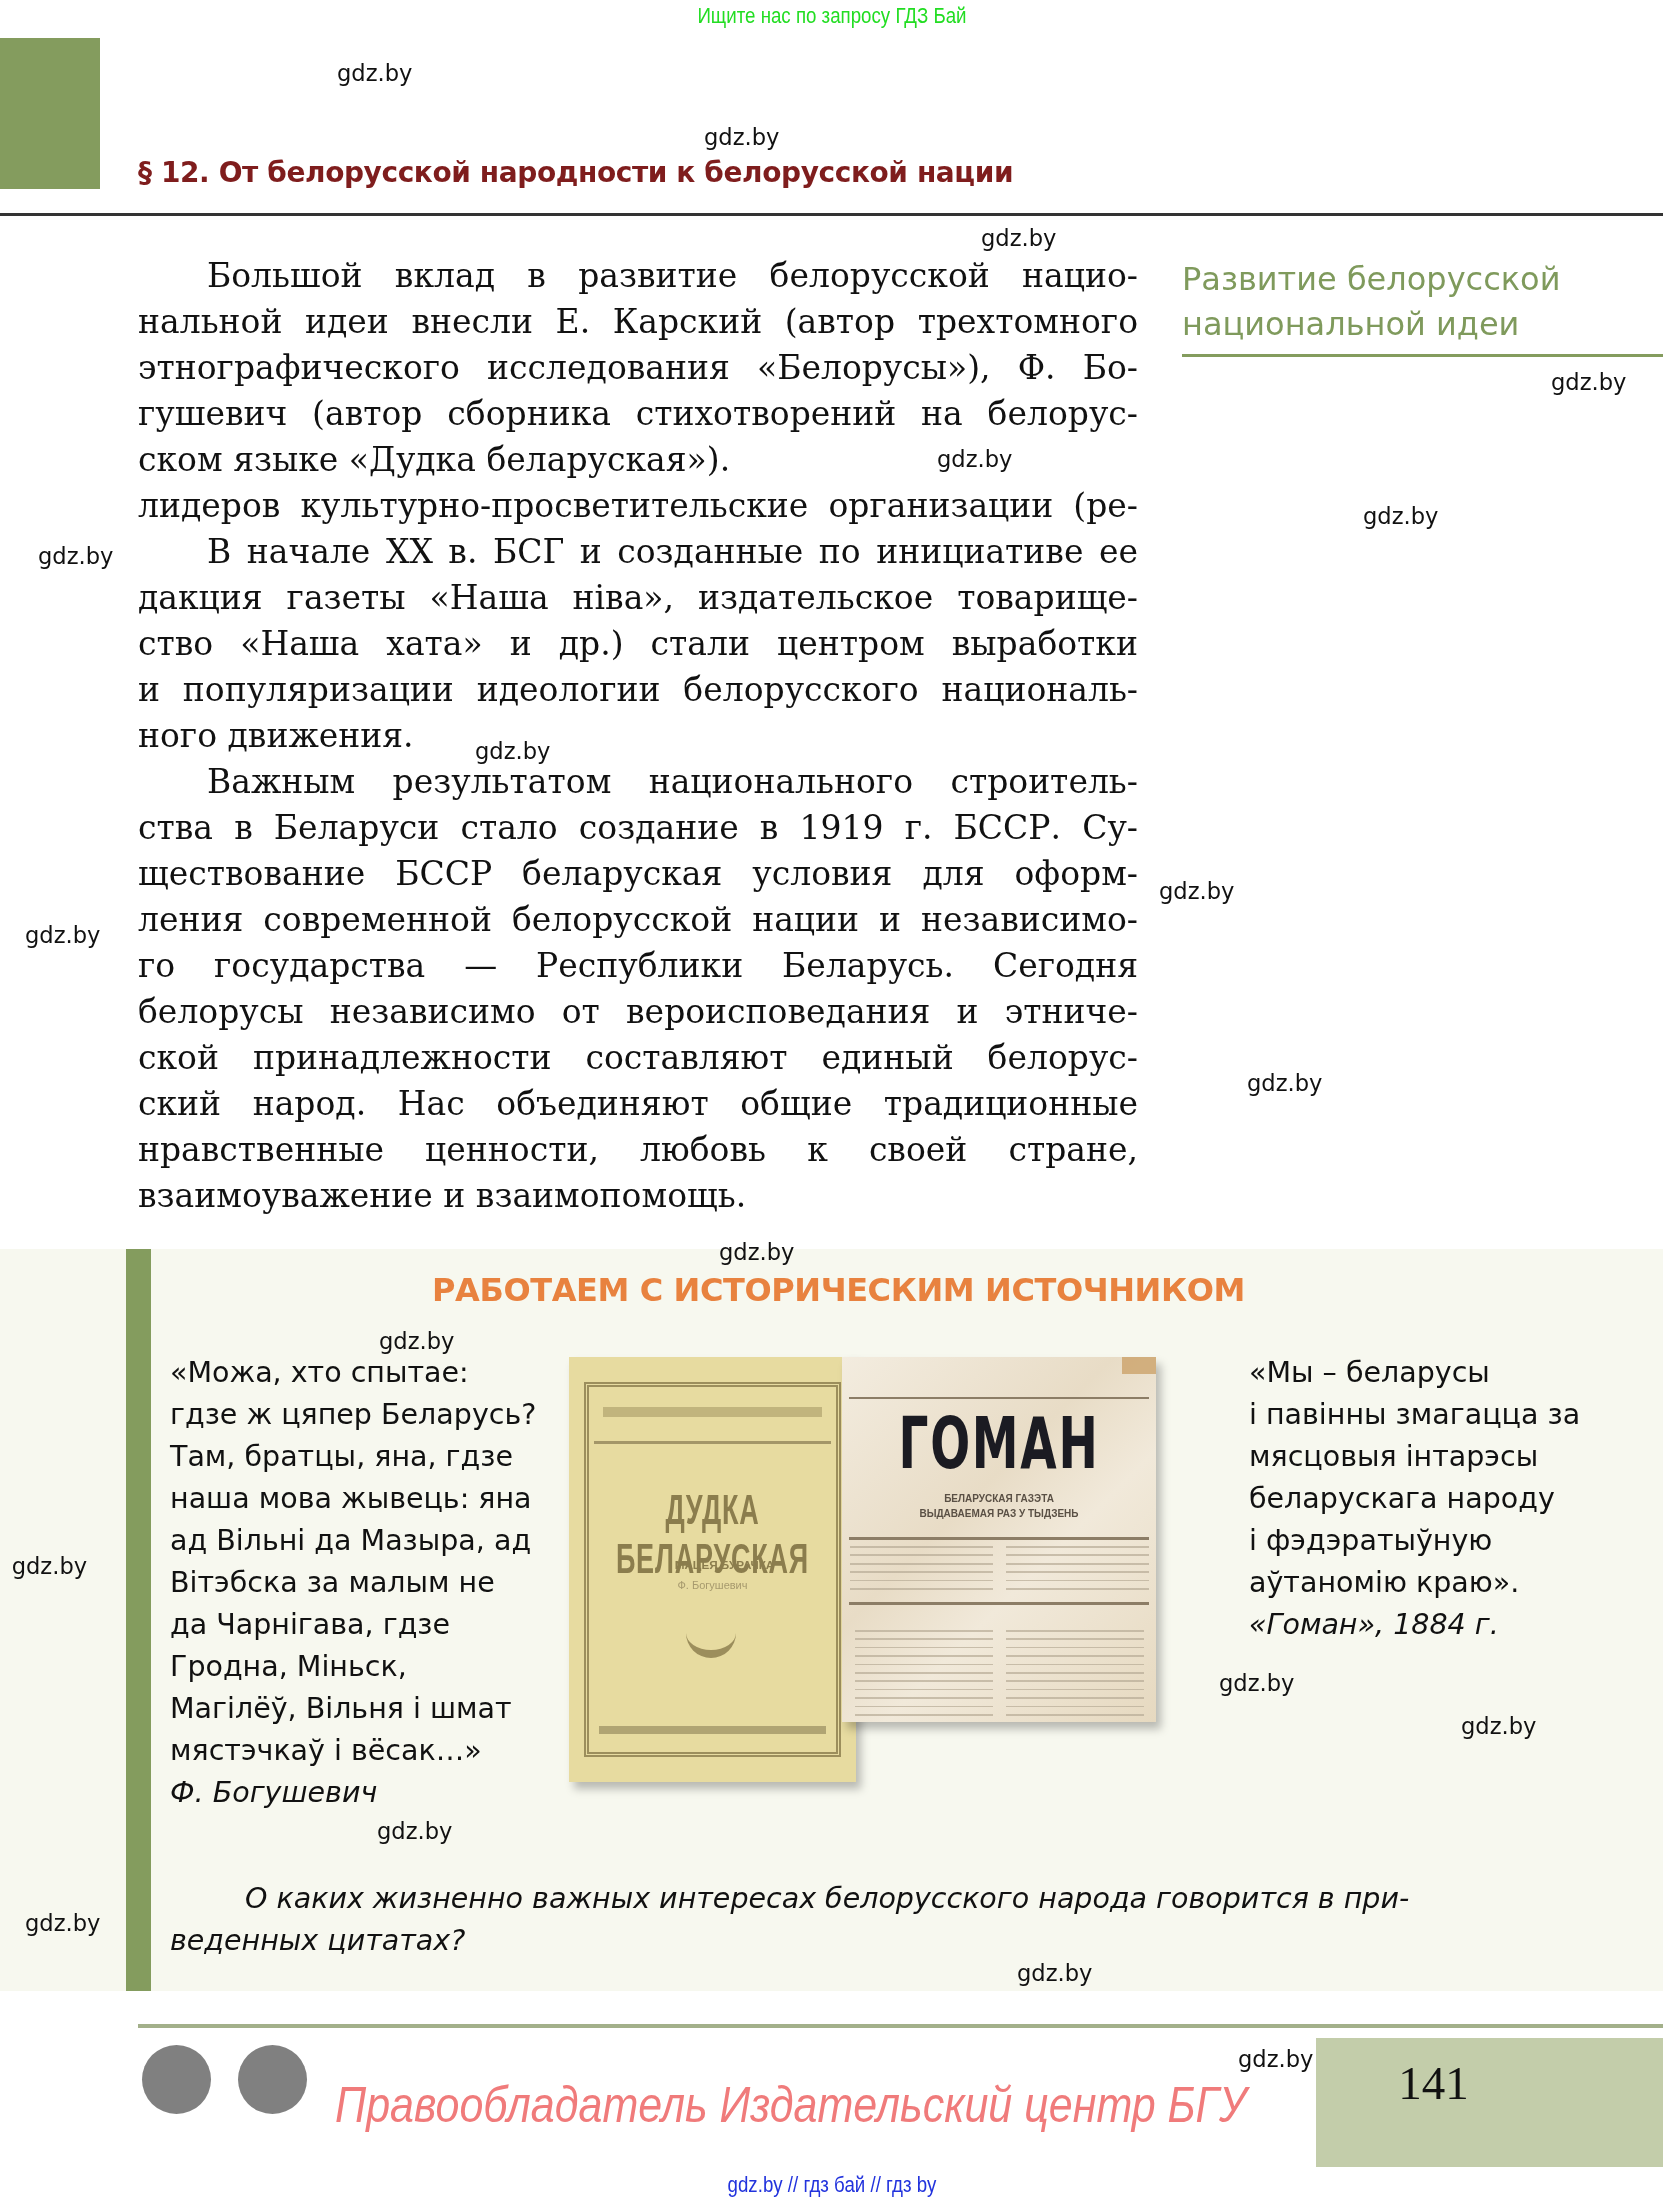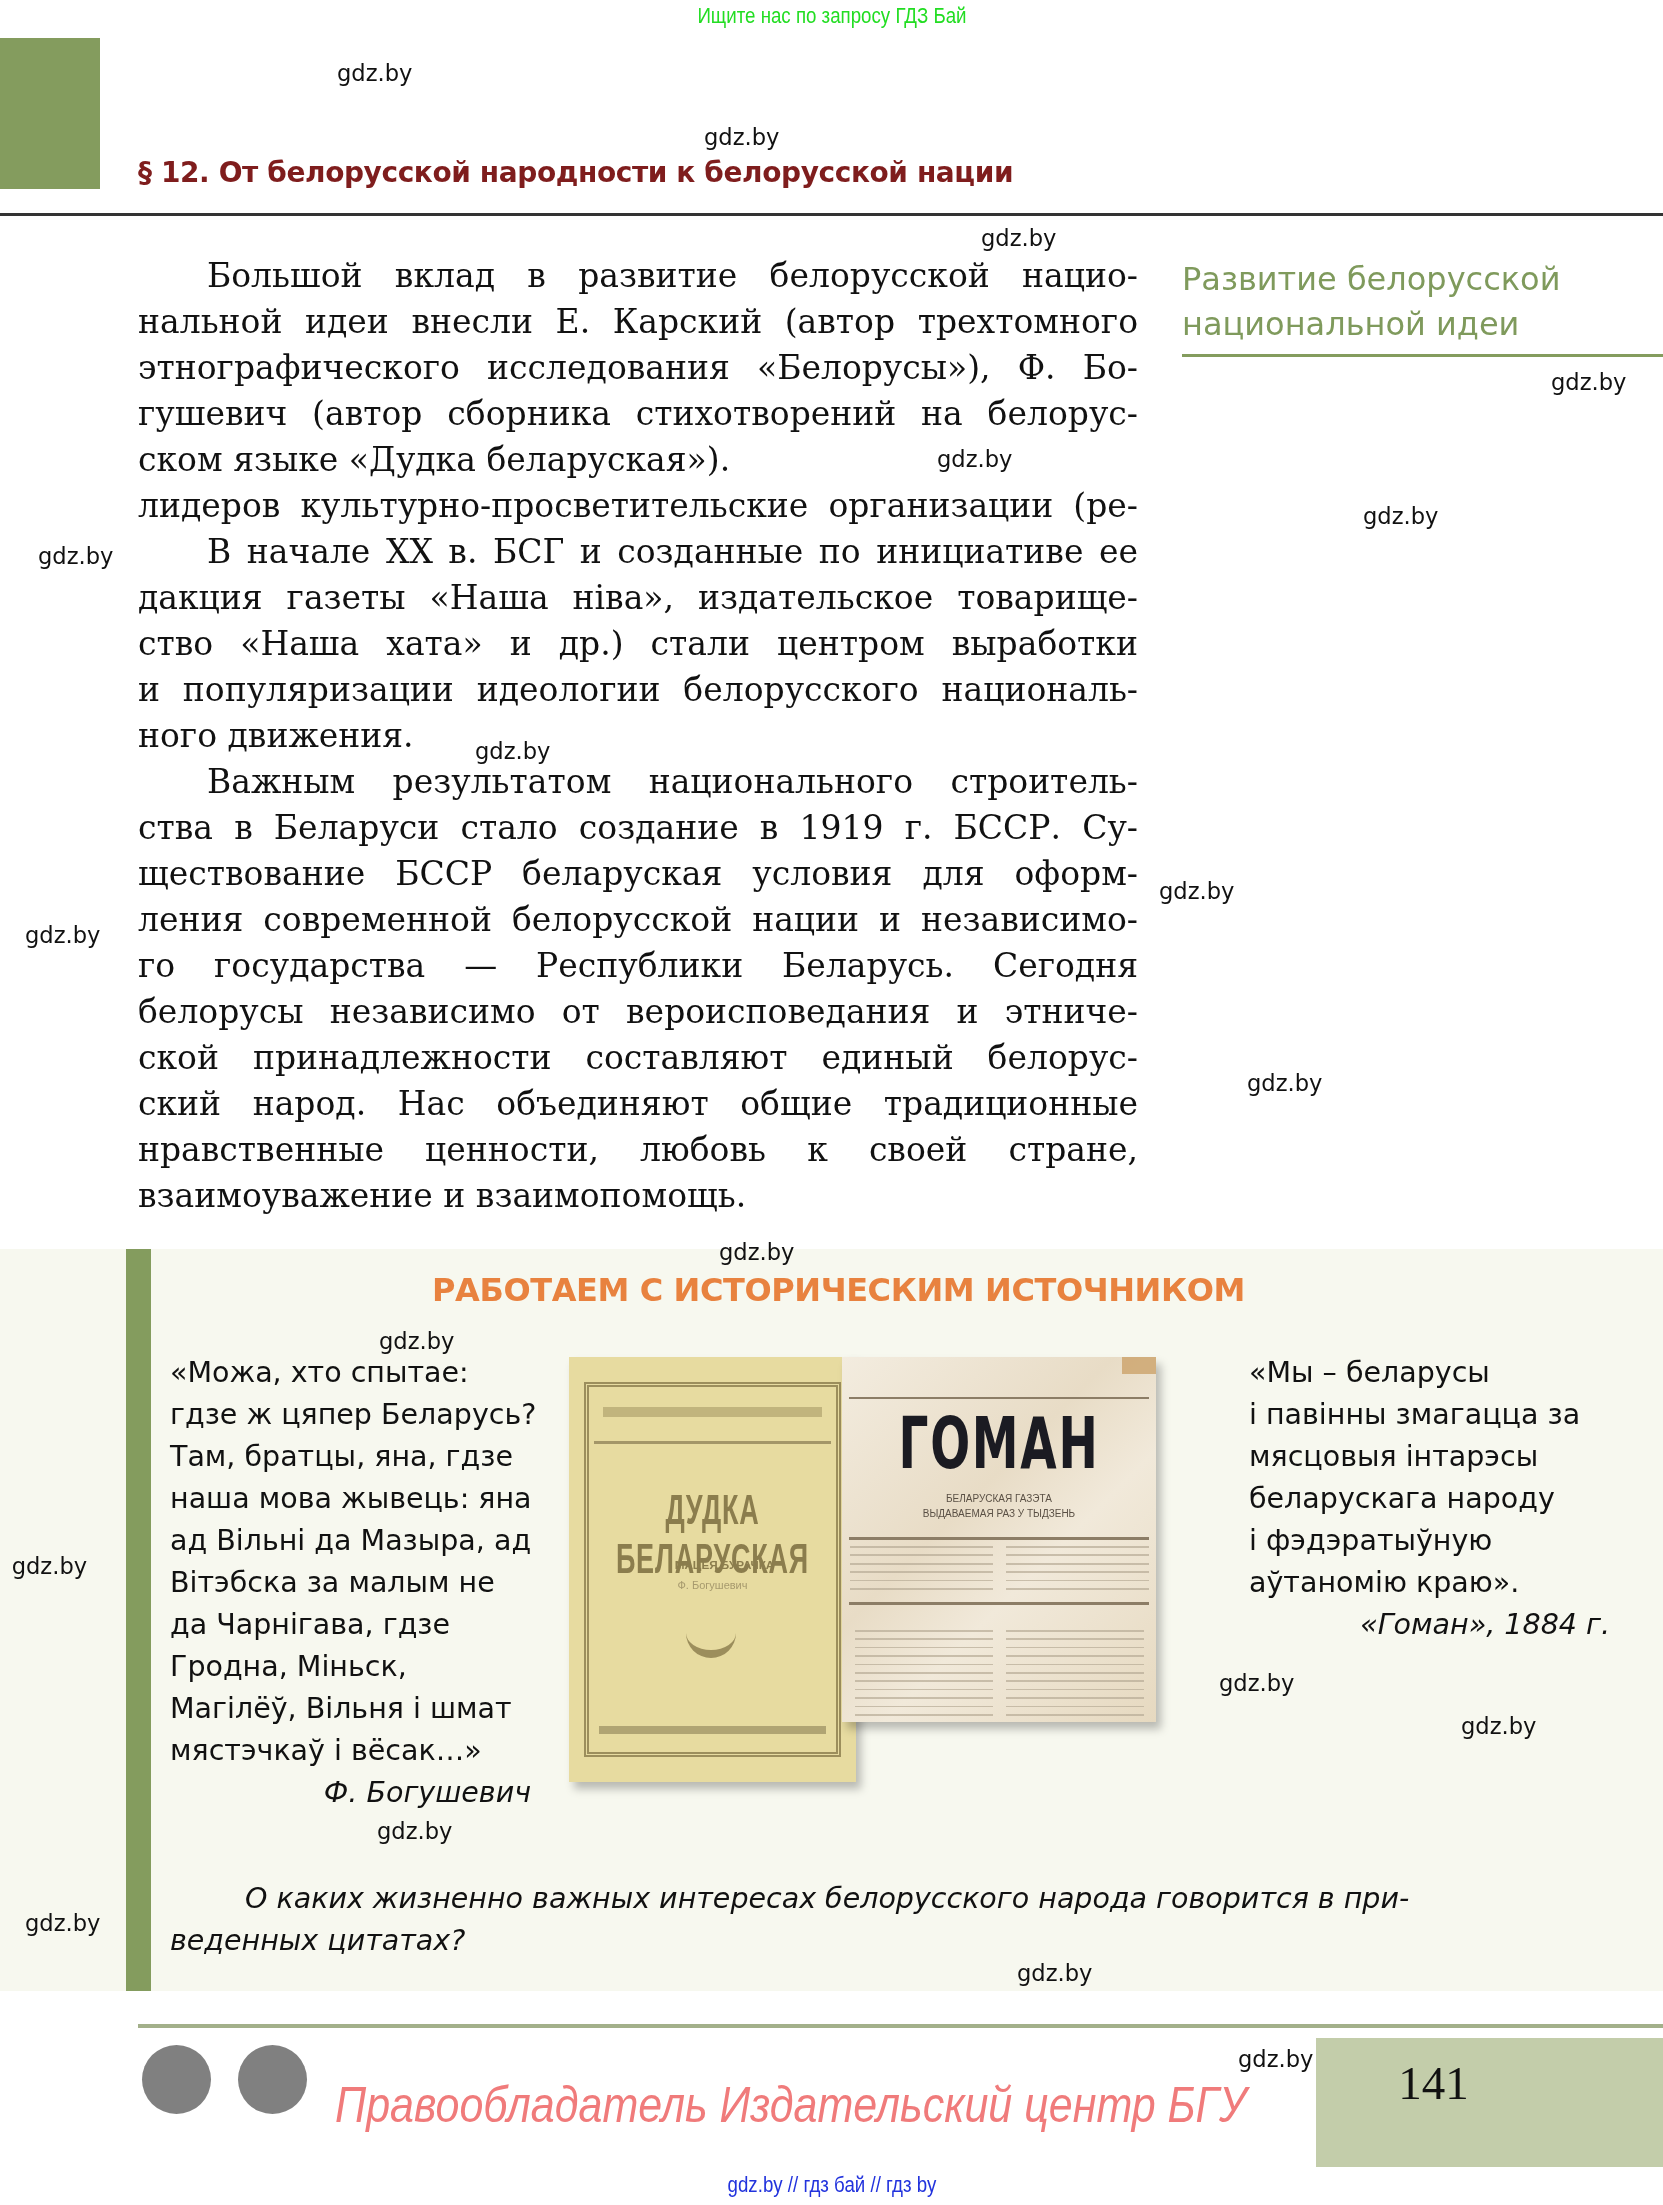--- a/index.html
+++ b/index.html
@@ -46,40 +46,40 @@
   .source-bar { left: 126px; top: 1249px; width: 25px; height: 742px; background: #849c5e; }
   .source-title {
     left: 151px; width: 1375px; top: 1271px; text-align: center;
     font-family: "DejaVu Sans", sans-serif; font-weight: bold; font-size: 32px;
     color: #e8823f; letter-spacing: -0.4px;
   }
   .quote {
     font-family: "DejaVu Sans", sans-serif; font-size: 28.5px; line-height: 42px; color: #111;
   }
   .quote .line { display: block; white-space: nowrap; }
-  .quote .author { display: block; text-align: right; font-style: italic; }
+  .quote .author { display: block; font-style: italic; }
   .quote-left { left: 170px; top: 1352px; width: 361px; }
   .quote-right { left: 1249px; top: 1352px; width: 361px; }
 
   .doc-img { box-shadow: 5px 6.7px 8.4px rgba(0,0,0,0.25); overflow: hidden; }
   .book { left: 569px; top: 1357px; width: 287px; height: 425px; background: #e7dba0; }
   .book .frame { position: absolute; left: 15px; top: 25px; right: 15px; bottom: 25px; border: 5px double #9c8e5c; }
   .book .pub { position: absolute; left: 34px; right: 34px; top: 50px; height: 10px; background: #b1a46e; opacity: .7; }
   .book .rule1 { position: absolute; left: 25px; right: 25px; top: 84px; height: 3.4px; background: #a39668; }
   .book .btitle { position: absolute; left: 0; right: 0; top: 147px; text-align: center; font-family: "Liberation Sans", sans-serif; font-weight: bold; font-size: 27px; color: #8b7d4d; letter-spacing: 0.8px; transform: scaleY(1.6); }
   .book .bsub { position: absolute; left: 0; right: 0; top: 201px; text-align: center; font-family: "Liberation Sans", sans-serif; font-weight: bold; font-size: 11.7px; color: #8b7d4d; padding-left: 24px; }
   .book .bauth { position: absolute; left: 0; right: 0; top: 222px; text-align: center; font-family: "Liberation Sans", sans-serif; font-size: 11px; color: #a79a6e; }
   .book .orn { position: absolute; left: 117px; top: 268px; width: 50px; height: 25px; border-bottom: 8.4px solid #9c8e5c; border-radius: 0 0 25px 25px; }
   .book .foot { position: absolute; left: 30px; right: 30px; top: 369px; height: 8.4px; background: #a39668; opacity:.8; }
 
   .paper { left: 842px; top: 1357px; width: 314px; height: 365px; background: linear-gradient(135deg, #f3ecdf 0%, #e8dcc6 40%, #f1e9da 60%, #e6d9c0 100%); }
   .paper .corner { position: absolute; right: 0; top: 0; width: 34px; height: 17px; background: #c79a5c; opacity: .7; }
   .paper .hdr { position: absolute; left: 6.7px; right: 6.7px; top: 40px; height: 1.7px; background: #8c7d66; }
   .paper .ptitle { position: absolute; left: 0; right: 0; top: 59px; text-align: center; font-family: "DejaVu Sans", sans-serif; font-weight: bold; font-size: 47px; color: #1b1b22; letter-spacing: 1.7px; transform: scaleY(1.5); }
-  .paper .psub { position: absolute; left: 0; right: 0; top: 136px; text-align: center; font-family: "Liberation Sans", sans-serif; font-weight: normal; font-size: 10px; color: #5a5045; }
+  .paper .psub { position: absolute; left: 0; right: 0; top: 136px; text-align: center; font-family: "Liberation Sans", sans-serif; font-weight: bold; font-size: 10px; color: #5a5045; }
   .paper .psub2 { top: 151px; }
   .paper .rule { position: absolute; left: 6.7px; right: 6.7px; height: 2.5px; background: #8c7d66; }
   .paper .col { position: absolute; background: repeating-linear-gradient(#b7ab96 0 1.7px, transparent 1.7px 8.4px); opacity: .7; }
 
   .question {
     left: 170px; top: 1878px; width: 1241px;
     font-family: "DejaVu Sans", sans-serif; font-style: italic; font-size: 28.5px; line-height: 42px; color: #111;
   }
   .question .line { display: block; white-space: nowrap; }
   .question .line.first { text-indent: 75px; }

